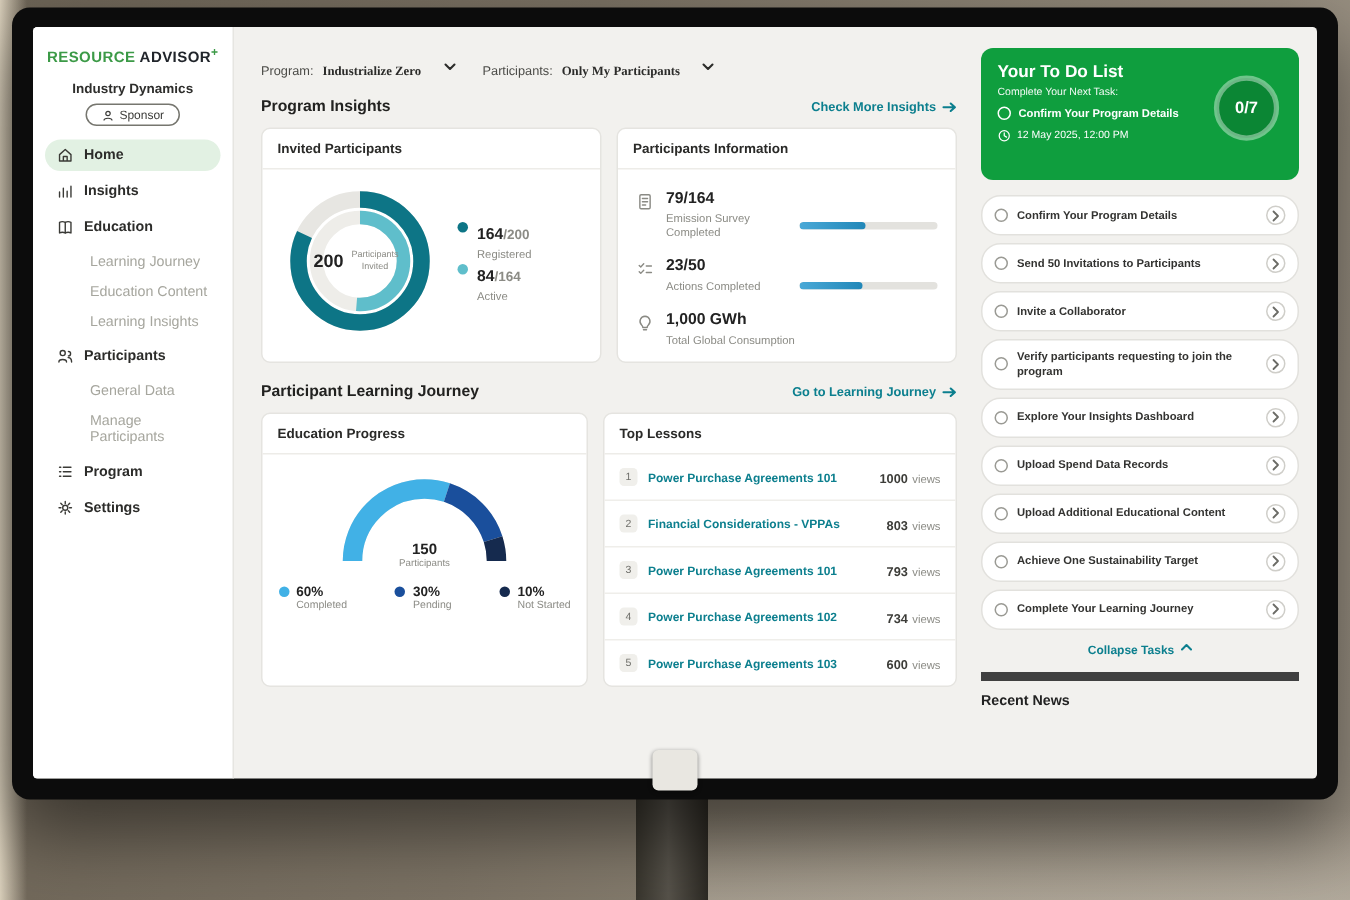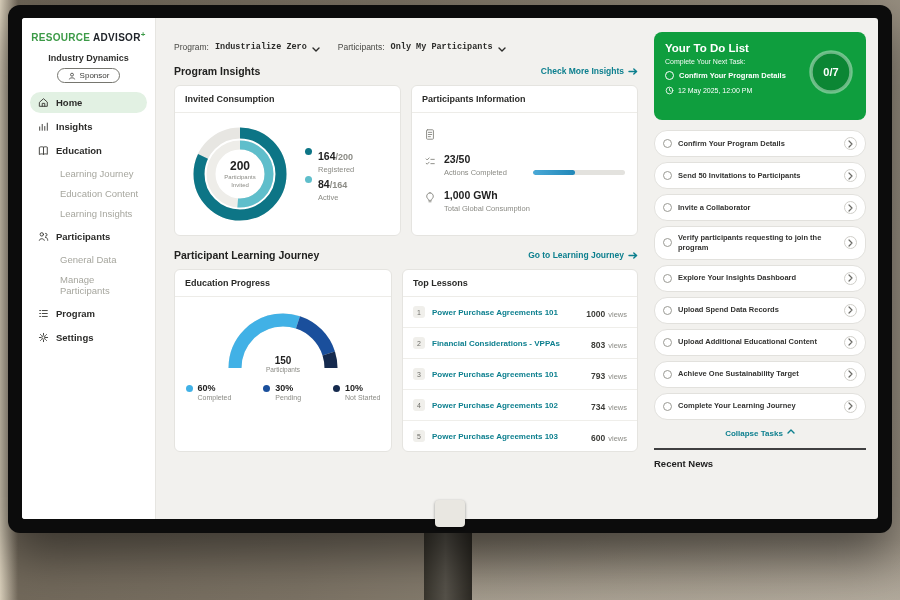--- a/index.html
+++ b/index.html
@@ -30,33 +30,33 @@
   .nav-item{display:flex;align-items:center;gap:7px;margin:3px 8px;padding:5px 8px;font-size:9.5px;
        font-weight:bold;color:#2c2c2a;border-radius:13px;cursor:pointer}
   .nav-item.active{background:#e2f1e3}
   .nav-item svg{width:11px;height:11px;flex:0 0 11px;stroke:#3a3a36;fill:none;stroke-width:1.1;stroke-linecap:round;stroke-linejoin:round}
   .nav-sub{margin:1px 8px;padding:4px 8px 4px 30px;font-size:9.5px;color:#a6a69e;cursor:pointer}
 
   
   .main{flex:1;min-width:0;padding:14px 12px 0 18px}
   h1{font-size:18px;font-weight:bold;color:#1d1d1b;letter-spacing:.2px}
   .filters{display:flex;align-items:center;gap:6px;margin-top:10px;font-size:8.5px;color:#4a4a46}
-  .select{display:flex;align-items:flex-end;gap:5px;font-size:8.5px;font-weight:bold;color:#2c2c2a;
-       background:none;border:none;font-family:Liberation Mono, monospace;cursor:pointer;margin-right:12px}
+  .select{display:flex;align-items:flex-start;gap:15px;font-size:8.5px;font-weight:bold;color:#2c2c2a;
+       background:none;border:none;font-family:Liberation Serif, serif;cursor:pointer;margin-right:12px}
   .select svg,.tlink svg,.collapse svg{stroke:currentColor;fill:none;stroke-width:1.4;stroke-linecap:round;stroke-linejoin:round}
   .sec{display:flex;align-items:center;justify-content:space-between;margin-top:13px}
   .sec h2{font-size:10.5px;font-weight:bold;color:#222220}
   .tlink{display:flex;align-items:center;gap:4px;font-size:8.5px;font-weight:bold;color:#0c7f8e;cursor:pointer}
   .cards{display:flex;gap:10px;margin-top:8px}
   .card{background:#fff;border:1px solid #e5e4e0;border-radius:6px;flex:1;min-width:0;min-height:150px}
   .card-h{padding:8px 10px;font-size:9px;font-weight:bold;color:#2a2a28;border-bottom:1px solid #edece8}
 
   .inv-body{display:flex;align-items:center;padding:8px 12px;gap:12px}
   .donut-wrap{position:relative;width:106px;height:106px;flex:0 0 106px}
-  .donut-center{position:absolute;inset:0;display:flex;flex-direction:column;align-items:center;justify-content:center;text-align:center}
+  .donut-center{position:absolute;inset:0;display:flex;flex-direction:row;align-items:center;justify-content:center;text-align:center}
   .donut-center .v{font-size:12px;font-weight:bold;color:#222}
   .donut-center .l{font-size:6px;color:#8b8b85;width:42px;line-height:1.25;margin-top:1px}
   .leg{display:flex;flex-direction:column;}
   .leg-item{display:flex;gap:6px;align-items:flex-start}
   .dot{width:7px;height:7px;border-radius:50%;margin-top:2px;flex:0 0 7px}
   .leg .v{font-size:10.5px;font-weight:bold;color:#222}
   .leg .of{color:#8b8b85;font-size:9px;font-weight:bold}
   .leg .l{font-size:7.5px;color:#8b8b85;margin-top:1px}
 
   .pi-body{padding:7px 12px 4px}
@@ -100,21 +100,21 @@
   .ringbox span{position:absolute;inset:0;display:flex;align-items:center;justify-content:center;font-size:11px;font-weight:bold;color:#fff}
   .tasks{margin-top:10px;display:flex;flex-direction:column;gap:5px}
   .task{display:flex;align-items:center;gap:6px;background:#fff;border:1px solid #e2e1dd;border-radius:13px;padding:6px 8px;cursor:pointer}
   .task .cb{width:9px;height:9px;border:1px solid #9a9a94;border-radius:50%;flex:0 0 9px}
   .task .tl{flex:1;font-size:7.5px;font-weight:bold;color:#333331;line-height:1.3}
   .task .go{width:13px;height:13px;border:1px solid #cfcec9;border-radius:50%;display:flex;align-items:center;
        justify-content:center;flex:0 0 13px;color:#6b6b66}
   .task .go svg{stroke:currentColor;fill:none;stroke-width:1.2;stroke-linecap:round;stroke-linejoin:round}
   .collapse{display:flex;align-items:flex-start;justify-content:center;gap:4px;margin-top:9px;font-size:8px;
        font-weight:bold;color:#0c7f8e;cursor:pointer;background:none;border:none;font-family:inherit}
-  .news{margin-top:10px;border-top:2px solid #404040;padding-top:8px;font-size:9.5px;font-weight:bold;color:#222}
+  .news{margin-top:10px;border-top:6px solid #404040;padding-top:8px;font-size:9.5px;font-weight:bold;color:#222}
 </style>
 </head>
 <body>
 
 <div class="left-light"></div>
 <div class="bottom-light"></div>
 <div class="stand-neck"></div>
 
 <div class="monitor">
   <div class="monitor-badge"></div>
@@ -206,21 +206,21 @@
           <span>Check More Insights</span>
           <svg width="10" height="7" viewBox="0 0 10 7">
               <path d="M1 3.5 H8.2 M5.8 1 L8.6 3.5 L5.8 6"></path>
             </svg>
         </span>
       </div>
 
       <div class="cards">
 
         <div class="card">
-          <div class="card-h">Invited Consumption</div>
+          <div class="card-h">Invited Participants</div>
           <div class="inv-body">
             <div class="donut-wrap">
               <svg width="106" height="106" viewBox="0 0 106 106">
                 <circle cx="53" cy="53" r="41" fill="none" stroke="#e7e6e2" stroke-width="11"></circle>
                 <circle cx="53" cy="53" r="41" fill="none" stroke="#0d7586" stroke-width="11" stroke-dasharray="211.2 257.6" transform="rotate(-90 53 53)"></circle>
                 <circle cx="53" cy="53" r="29" fill="none" stroke="#eeede9" stroke-width="9"></circle>
                 <circle cx="53" cy="53" r="29" fill="none" stroke="#5fbecb" stroke-width="9" stroke-dasharray="93.3 182.2" transform="rotate(-90 53 53)"></circle>
               </svg>
               <div class="donut-center">
                 <span class="v">200</span>
@@ -247,20 +247,29 @@
         </div>
 
         <div class="card">
           <div class="card-h">Participants Information</div>
           <div class="pi-body">
             <div class="pi-row">
               <svg viewBox="0 0 14 14">
                   <rect x="3" y="1.5" width="8" height="11" rx="1"></rect>
                   <path d="M5 4.5 H9 M5 7 H9 M5 9.5 H7.5"></path>
                 </svg>
+              <div class="pi-main">
+                <div class="pi-v">79/164</div>
+                <div class="pi-lrow">
+                  <span class="pi-l">Emission Survey Completed</span>
+                  <span class="bar">
+                      <i style="width:48%"></i>
+                    </span>
+                </div>
+              </div>
             </div>
             <div class="pi-row">
               <svg viewBox="0 0 14 14">
                   <path d="M2.5 4 L3.7 5.2 L6 2.8 M2.5 9 L3.7 10.2 L6 7.8 M8 4.5 H12 M8 9.5 H12"></path>
                 </svg>
               <div class="pi-main">
                 <div class="pi-v">23/50</div>
                 <div class="pi-lrow">
                   <span class="pi-l">Actions Completed</span>
                   <span class="bar">

